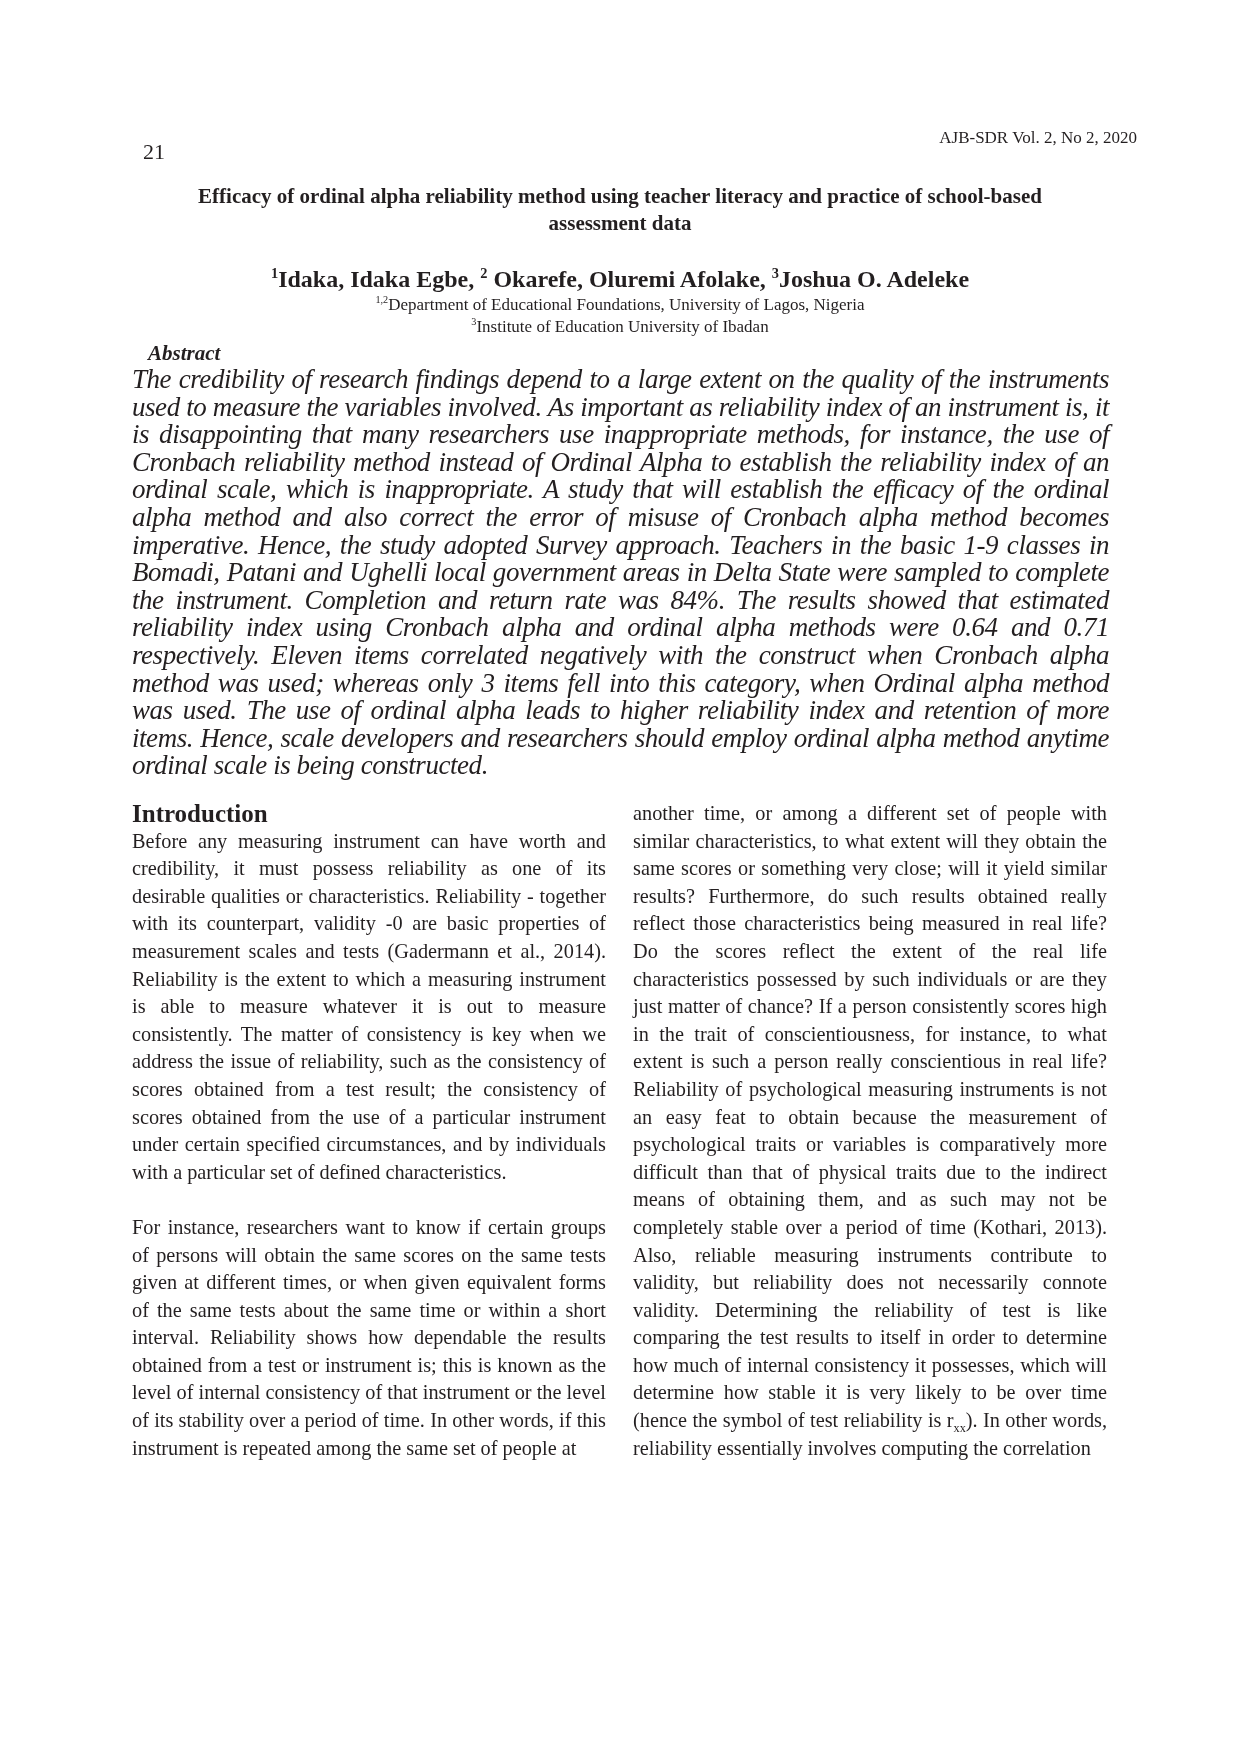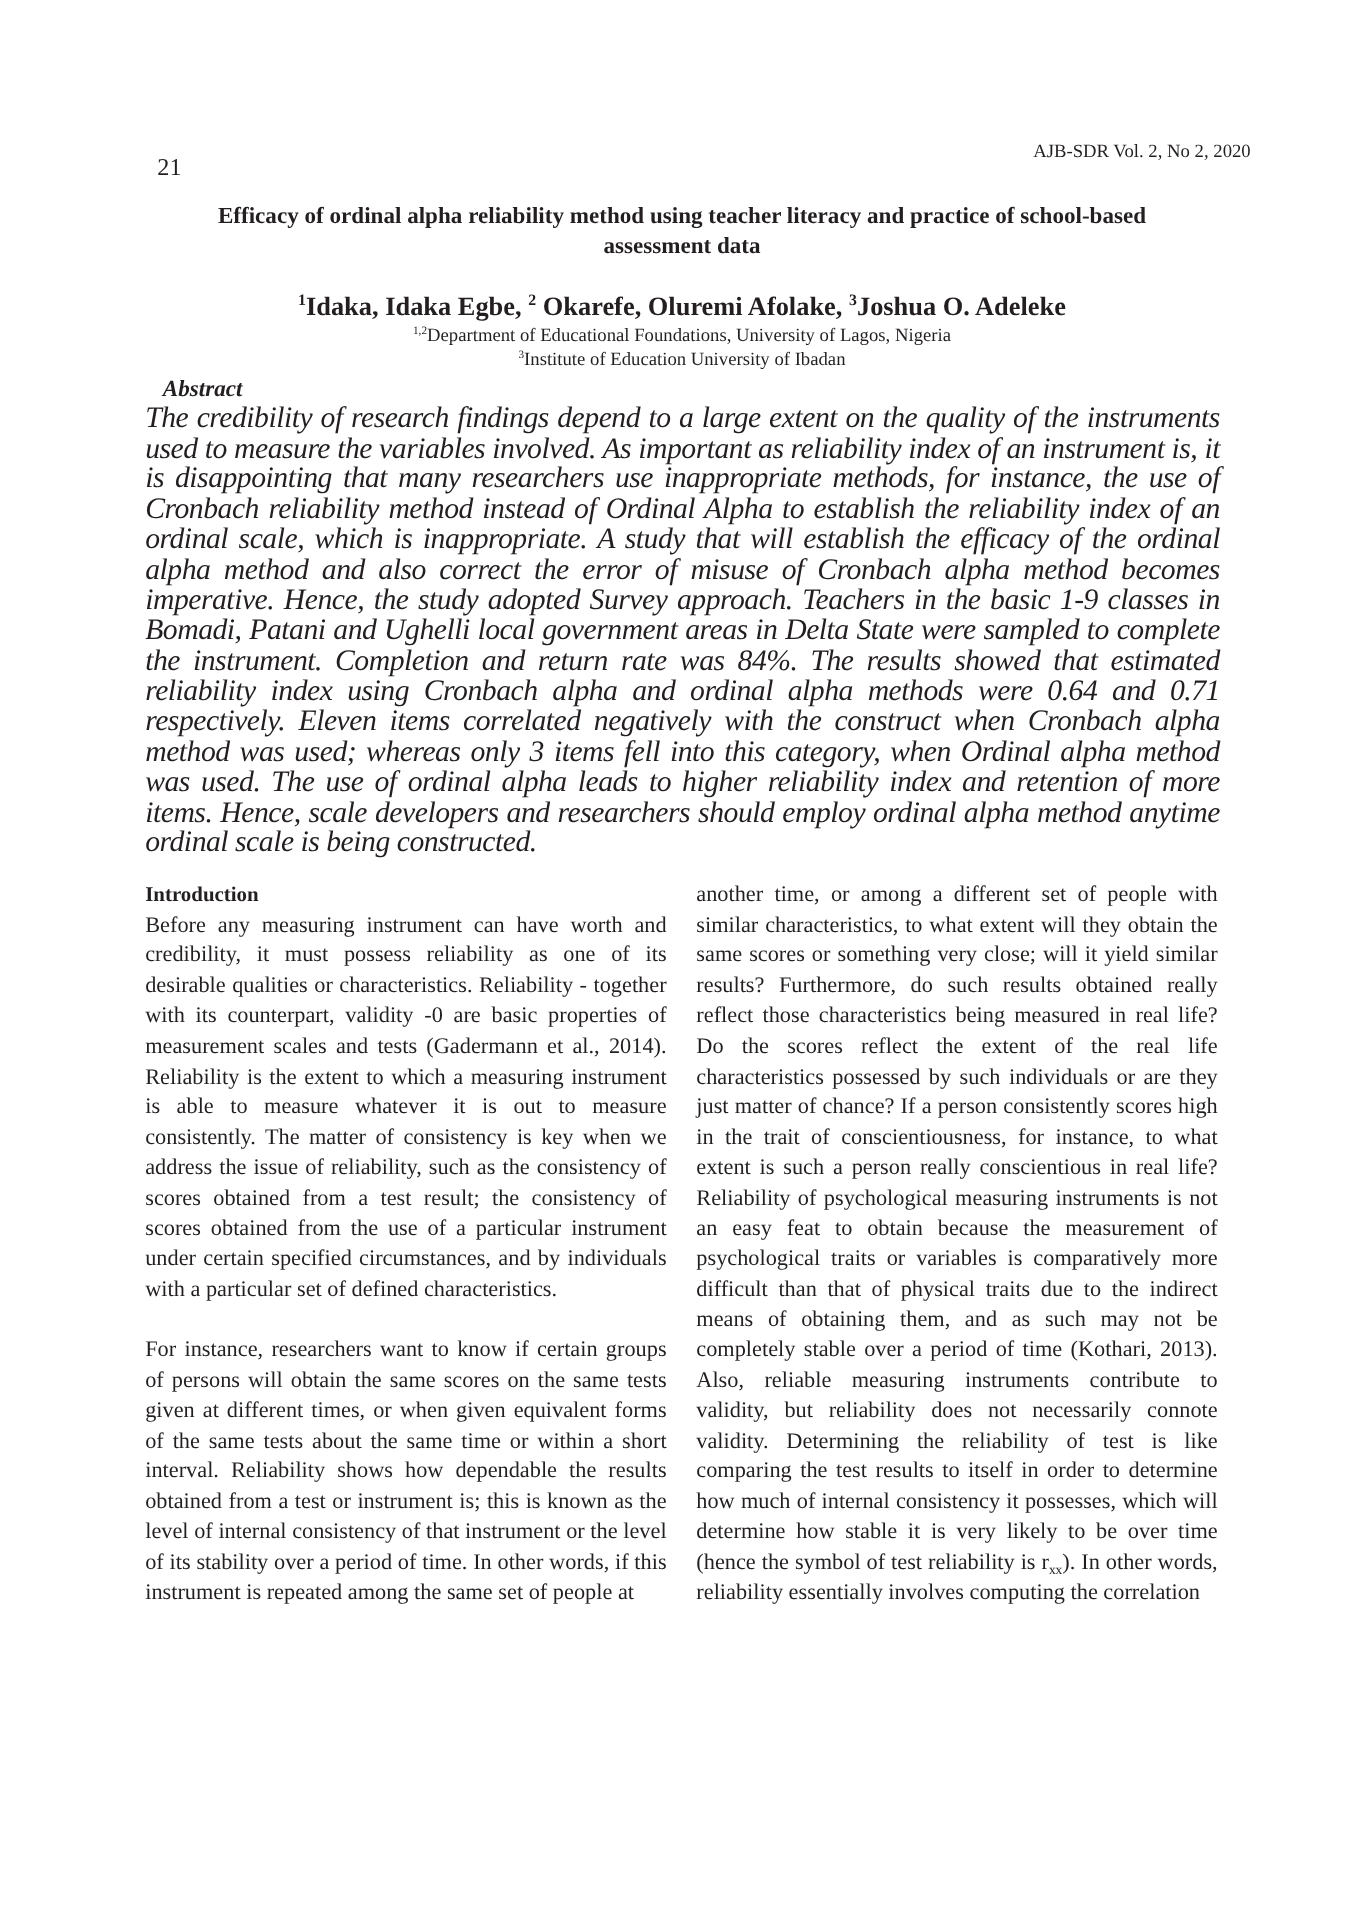--- a/index.html
+++ b/index.html
@@ -40,21 +40,21 @@
     position: absolute; left: 132px; width: 977px; top: 366px;
     font-style: italic; font-size: 27px; line-height: 27.6px;
     text-align: justify; letter-spacing: -0.45px; word-spacing: 0px;
   }
   .col {
     position: absolute; top: 800px; width: 474px;
     font-size: 20.3px; line-height: 27.6px; text-align: justify;
   }
   .col-left { left: 132px; }
   .col-right { left: 633px; }
-  .section-heading { font-weight: bold; font-size: 19px; }
+  .section-heading { font-weight: bold; font-size: 25px; }
   .para { margin: 0; }
   .para-gap { height: 27.6px; }
 </style>
 </head>
 <body>
 
 <div class="page-number">21</div>
 <div class="running-head">AJB-SDR Vol. 2, No 2, 2020</div>
 
 <div class="title">Efficacy of ordinal alpha reliability method using teacher literacy and practice of school-based assessment data</div>

